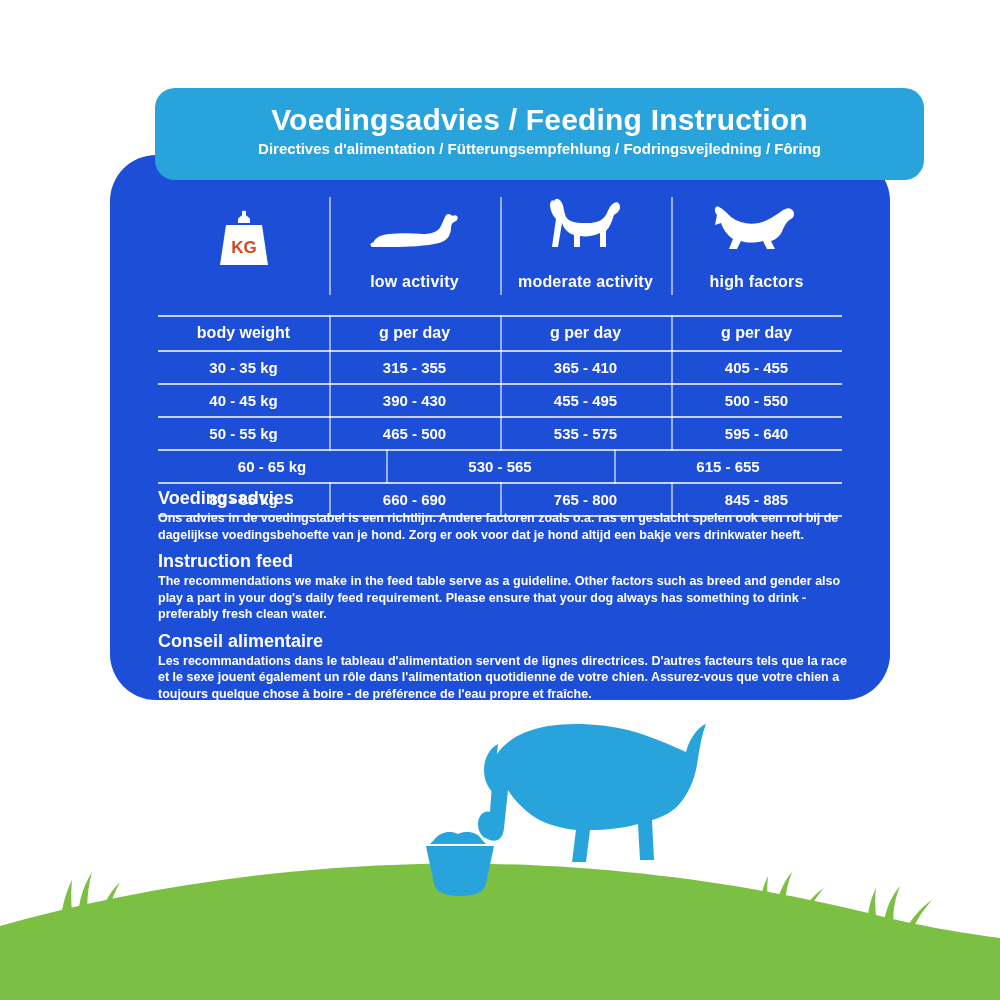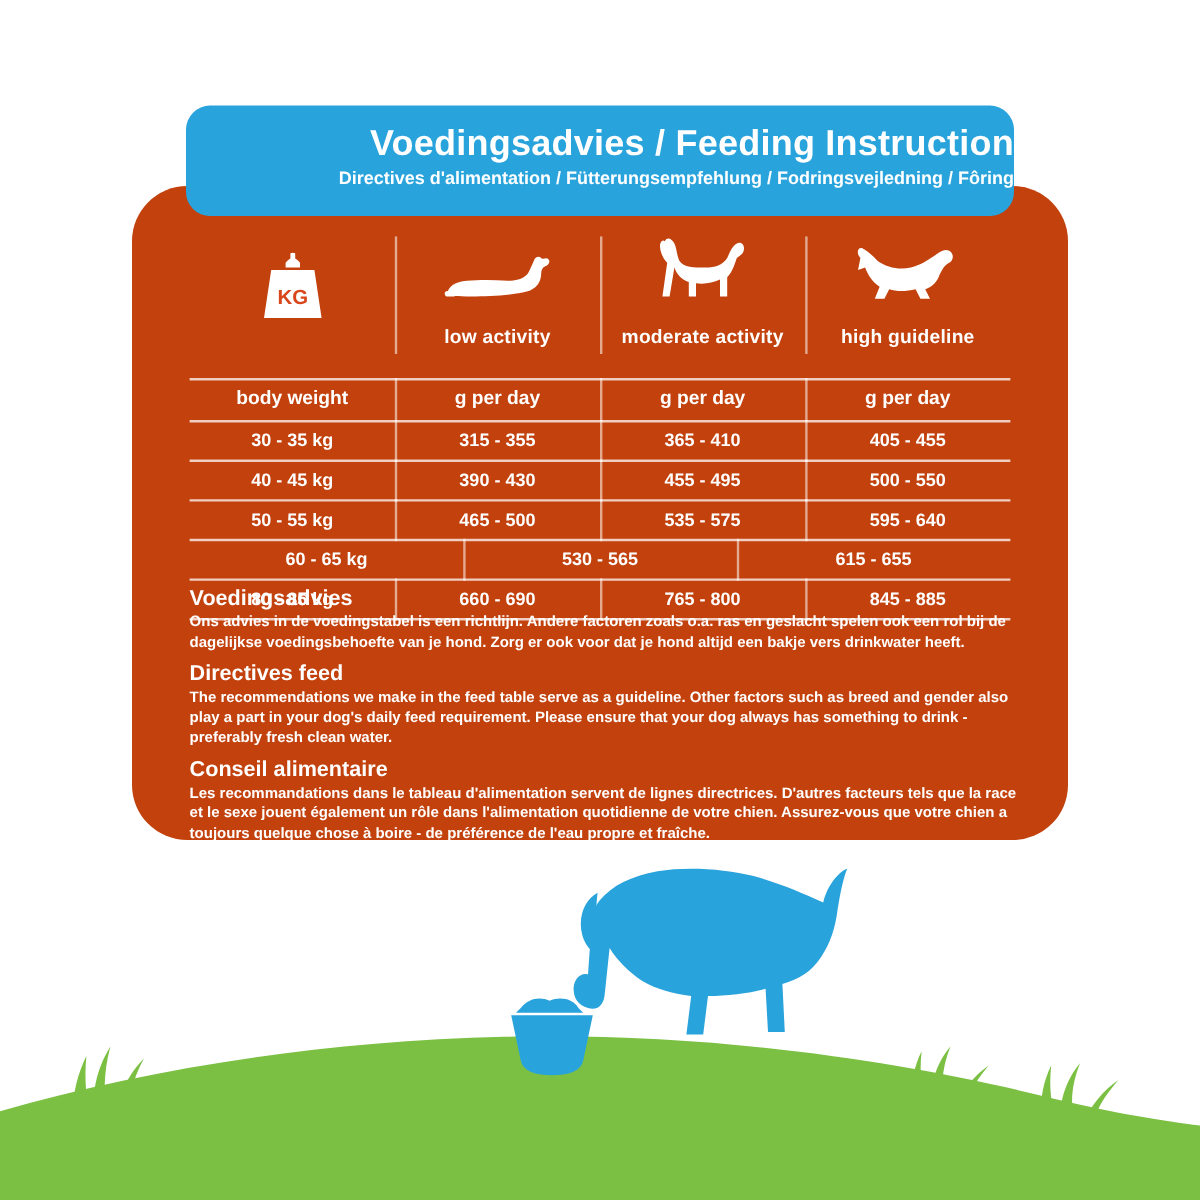--- a/index.html
+++ b/index.html
@@ -15,35 +15,35 @@
     overflow: hidden;
   }
 
   
   #feeding-panel {
     position: absolute;
     left: 110px;
     top: 155px;
     width: 780px;
     height: 545px;
-    background: #c2410c;
+    background: #1d4ed8;
     border-radius: 46px;
     box-sizing: border-box;
   }
 
   
   #header-banner {
     position: absolute;
     left: 155px;
     top: 88px;
-    width: 690px;
+    width: 769px;
     height: 92px;
     background: #29a3dc;
     border-radius: 20px;
-    text-align: right;
+    text-align: center;
     box-sizing: border-box;
     padding-top: 14px;
     z-index: 3;
   }
   #header-title {
     color: #ffffff;
     font-size: 30px;
     font-weight: bold;
     letter-spacing: 0.2px;
     line-height: 36px;
@@ -214,21 +214,21 @@
         </div>
         <div class="act-label">moderate activity</div>
       </div>
 
       <div class="th-cell">
         <div class="icon-wrap">
           <svg width="96" height="52" viewBox="0 0 96 52">
             <path fill="#ffffff" d="M8 16 C4 12 6 6 10 8 C14 10 18 14 22 18 C30 24 40 26 50 24 C58 22 64 18 70 14 C74 11 78 8 82 10 C86 12 86 18 82 20 C78 22 76 26 74 30 C72 36 68 40 62 42 L66 50 L58 50 L54 42 C46 44 38 44 32 42 L28 50 L20 50 L24 40 C18 36 14 30 12 24 L6 26 Z"></path>
           </svg>
         </div>
-        <div class="act-label">high guideline</div>
+        <div class="act-label">high factors</div>
       </div>
 
     </div>
 
     <div class="unit-row">
       <div class="unit-cell">body weight</div>
       <div class="unit-cell">g per day</div>
       <div class="unit-cell">g per day</div>
       <div class="unit-cell">g per day</div>
     </div>
@@ -262,21 +262,21 @@
       <div class="td-cell">765 - 800</div>
       <div class="td-cell">845 - 885</div>
     </div>
 
   </div>
 
   <div id="notes">
     <div class="note-title">Voedingsadvies</div>
     <div class="note-body">Ons advies in de voedingstabel is een richtlijn. Andere factoren zoals o.a. ras en geslacht spelen ook een rol bij de dagelijkse voedingsbehoefte van je hond. Zorg er ook voor dat je hond altijd een bakje vers drinkwater heeft.</div>
 
-    <div class="note-title">Directives feed</div>
+    <div class="note-title">Instruction feed</div>
     <div class="note-body">The recommendations we make in the feed table serve as a guideline. Other factors such as breed and gender also play a part in your dog's daily feed requirement. Please ensure that your dog always has something to drink - preferably fresh clean water.</div>
 
     <div class="note-title">Conseil alimentaire</div>
     <div class="note-body">Les recommandations dans le tableau d'alimentation servent de lignes directrices. D'autres facteurs tels que la race et le sexe jouent également un rôle dans l'alimentation quotidienne de votre chien. Assurez-vous que votre chien a toujours quelque chose à boire - de préférence de l'eau propre et fraîche.</div>
   </div>
 
 </div>
 
 <div id="header-banner">
   <div id="header-title">Voedingsadvies / Feeding Instruction</div>

